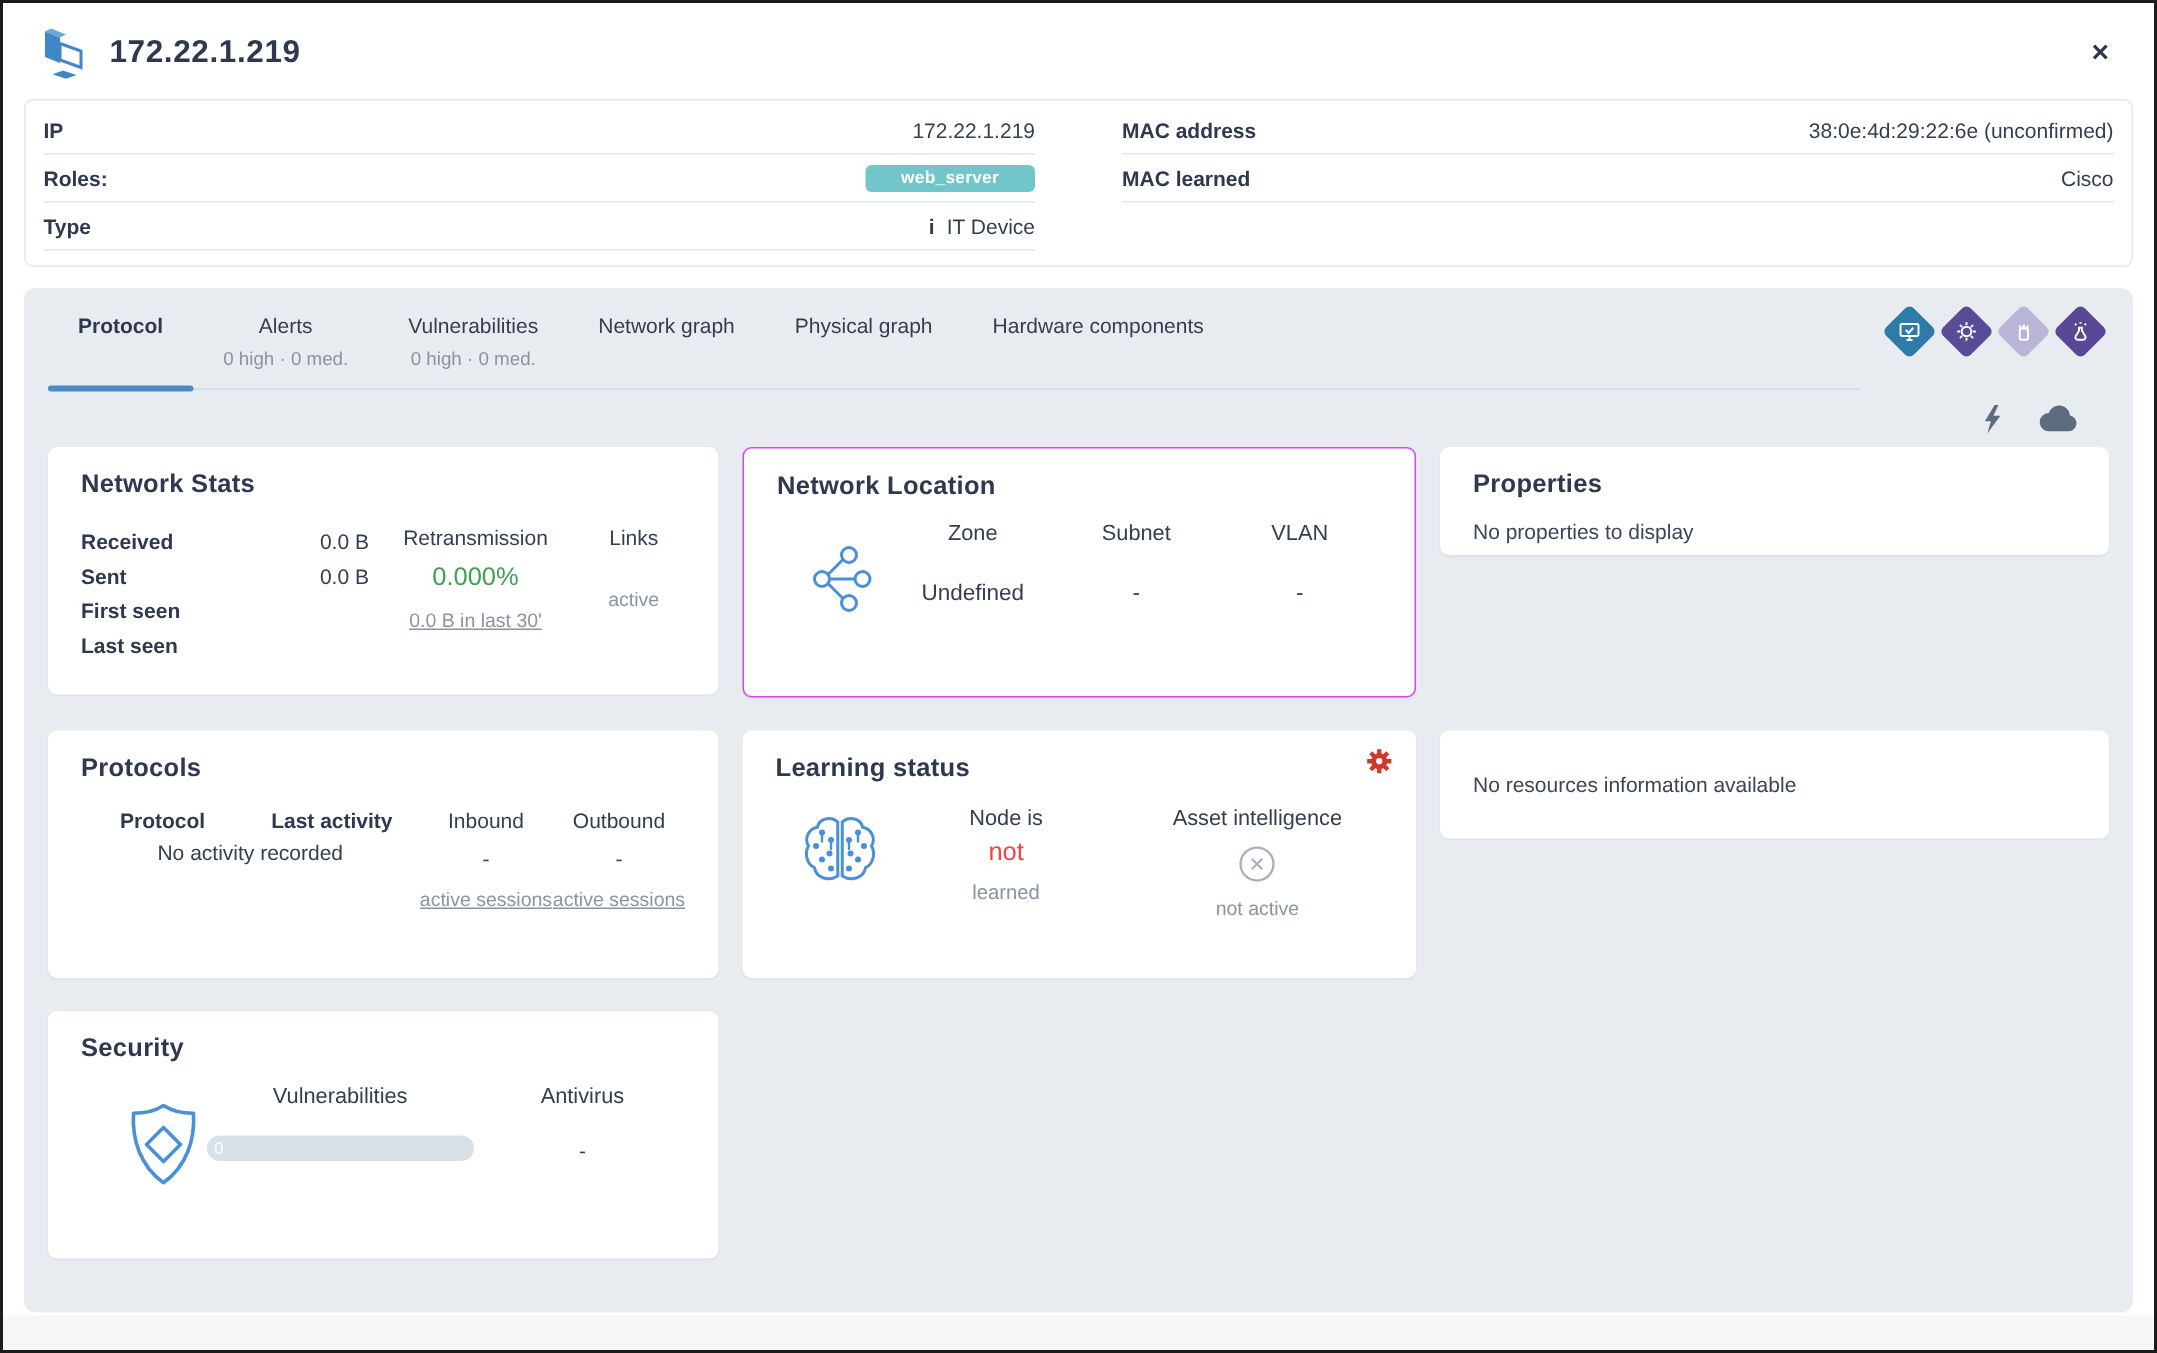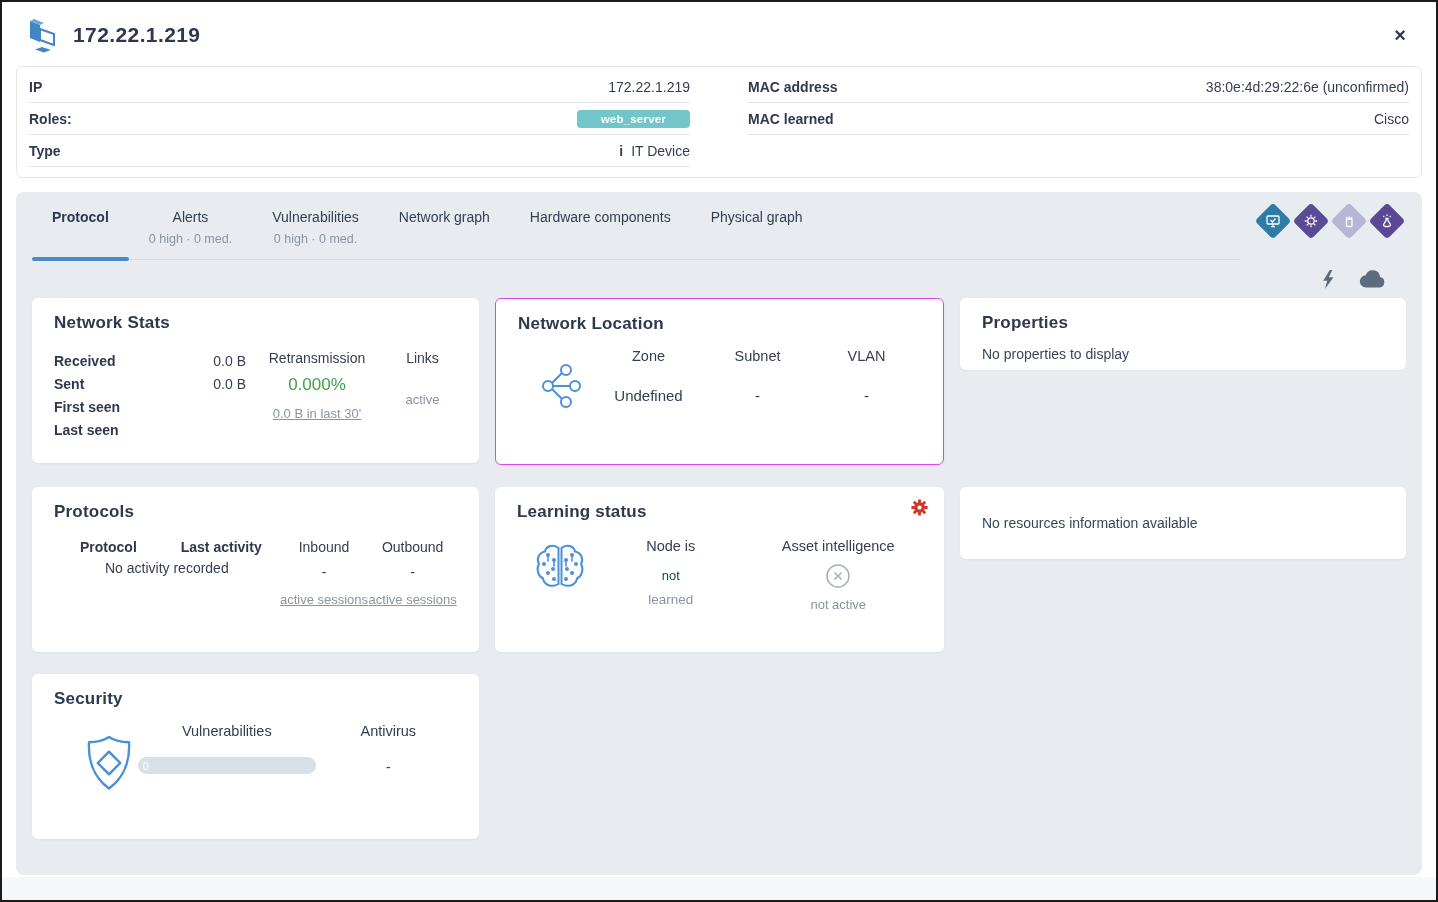--- a/index.html
+++ b/index.html
@@ -91,21 +91,21 @@
   .proto-empty { grid-column: 1 / 3; margin-top: 5px; }
   .proto-dash { margin-top: 9px; }
   .proto-sub { grid-column: 3 / 4; margin-top: 12px; }
   .proto-sub2 { grid-column: 4 / 5; margin-top: 12px; }
 
   
   .gear-btn { position: absolute; top: 11px; right: 15px; cursor: pointer; }
   .learn-body { display: flex; align-items: flex-start; margin-top: 16px; }
   .brain-icon { margin: 4px 0 0 16px; flex: 0 0 auto; }
   .learn-col { flex: 1; text-align: center; font-size: 14.5px; }
-  .learn-col .red { color: #14532d; font-size: 13px; margin-top: 14px; }
+  .learn-col .red { color: #ef4444; font-size: 17px; margin-top: 4px; }
   .learn-col .sub1 { margin-top: 9px; font-size: 13.5px; }
   .learn-col .ai-icon { margin-top: 9px; }
   .learn-col .sub2 { margin-top: 5px; font-size: 13px; }
 
   
   .sec-body { display: flex; align-items: flex-start; margin-top: 14px; }
   .shield-icon { margin: 12px 0 0 30px; flex: 0 0 auto; }
   .sec-vuln { flex: 1.35; text-align: center; font-size: 14.5px; }
   .vuln-bar { width: 178px; height: 17px; background: #d8e0e8; border-radius: 9px; margin: 18px auto 0; text-align: left; }
   .vuln-bar span { color: #fff; font-size: 11px; line-height: 17px; padding-left: 5px; }
@@ -172,24 +172,24 @@
           <div class="sub">0 high · 0 med.</div>
         </div>
         <div class="tab">
           <div class="tab-label">Vulnerabilities</div>
           <div class="sub">0 high · 0 med.</div>
         </div>
         <div class="tab">
           <div class="tab-label">Network graph</div>
         </div>
         <div class="tab">
+          <div class="tab-label">Physical graph</div>
+        </div>
+        <div class="tab">
           <div class="tab-label">Hardware components</div>
-        </div>
-        <div class="tab">
-          <div class="tab-label">Physical graph</div>
         </div>
       </div>
 
       <div class="type-icons">
         <div class="diamond d1">
           <svg width="14" height="14" viewBox="0 0 14 14" fill="none" stroke="#fff" stroke-width="1.3">
             <rect x="1" y="2" width="12" height="8" rx="1"></rect>
               <path d="M5 12.7h4M7 10v2.7M4.5 6l2 2 3-3.5"></path>
           </svg>
         </div>

